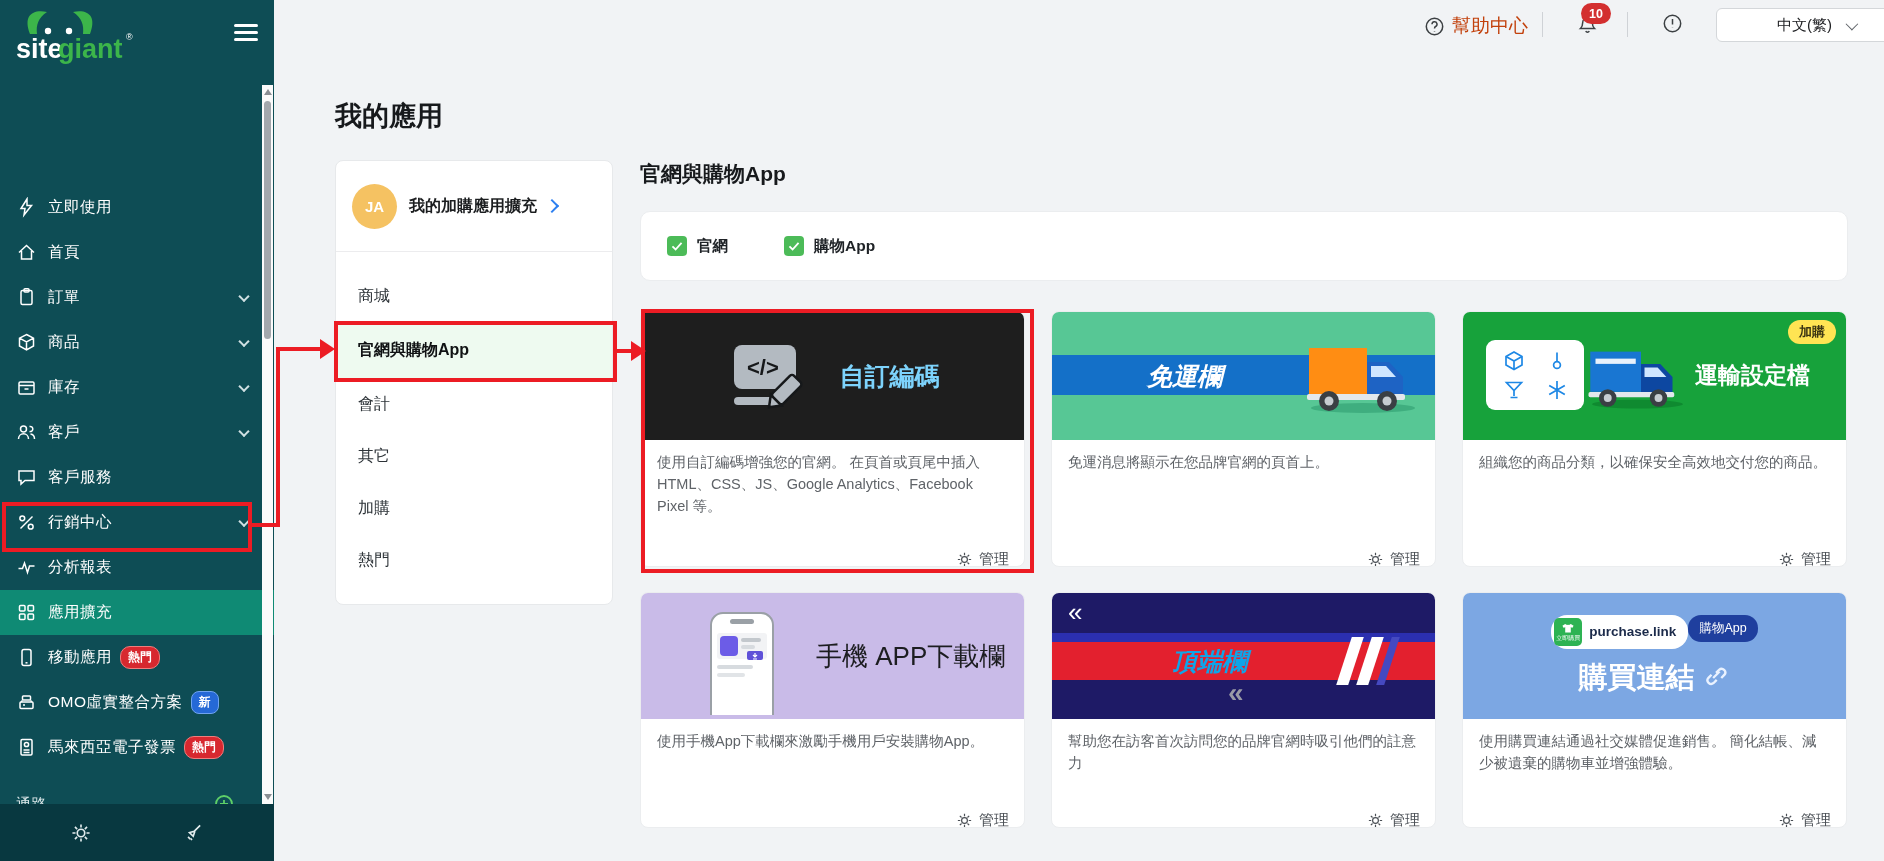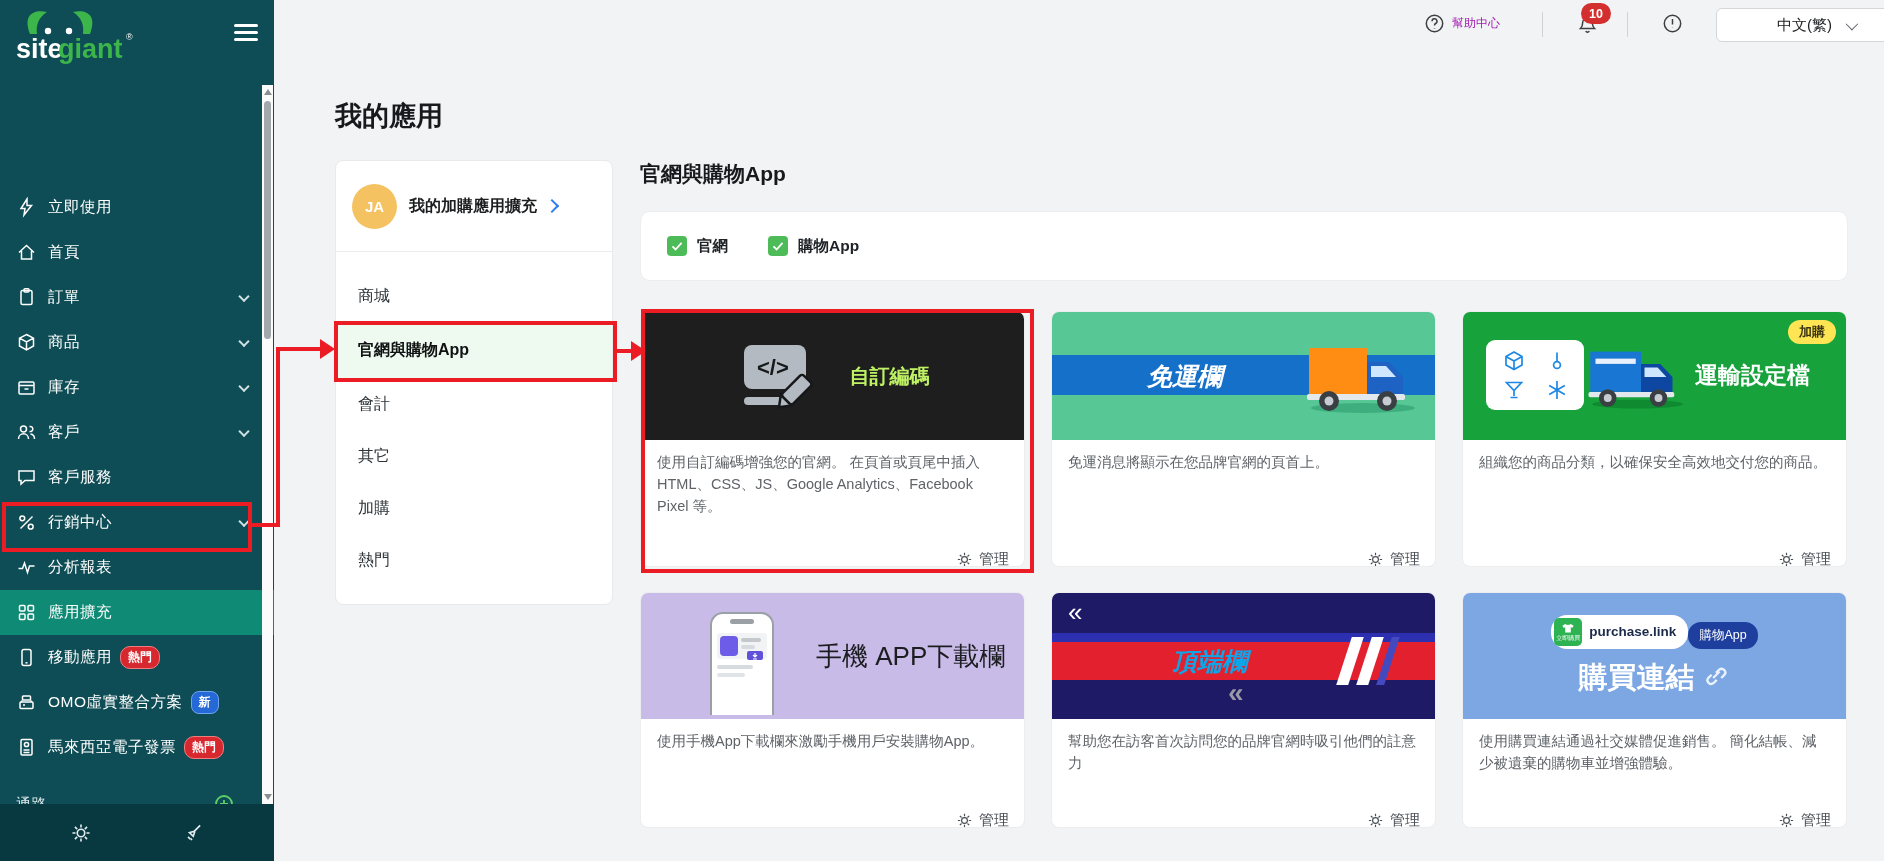--- a/index.html
+++ b/index.html
@@ -31,21 +31,21 @@
   .sarrow.down { bottom:4px; border-top:6px solid #8a8f94; }
   .sthumb { position:absolute; left:2px; top:16px; width:7px; height:238px; background:#a3a8ad; border-radius:4px; }
   .side-foot { position:absolute; left:0; bottom:0; width:274px; height:57px; background:#083840; display:flex; align-items:center; justify-content:space-between; padding:0 70px; }
   .foot-ic { width:22px; height:22px; stroke:#e3edee; fill:none; stroke-width:1.5; cursor:pointer; }
 
   
   .main { flex:1; position:relative; }
   .topbar { position:relative; height:48px; }
   .tb { position:absolute; display:flex; align-items:center; color:#3c4043; }
   .hic { width:21px; height:21px; stroke:#3c4043; fill:none; stroke-width:1.5; }
-  .tb-text { font-size:12px; margin-left:7px; color:#a21caf; }
+  .tb-text { font-size:19px; margin-left:7px; color:#c2410c; }
   .vdiv { position:absolute; top:12px; width:1px; height:25px; background:#cfd2d6; }
   .nbadge { position:absolute; left:1307px; top:3px; min-width:30px; height:21px; background:#d32f2f; color:#fff; font-size:12.5px; font-weight:bold; border-radius:11px; display:flex; align-items:center; justify-content:center; padding:0 6px; }
   .langbox { position:absolute; left:1442px; top:8px; width:200px; height:34px; background:#fff; border:1px solid #d4d7da; border-radius:6px; display:flex; align-items:center; justify-content:center; gap:14px; cursor:pointer; }
   .langbox .lbl { font-size:15px; color:#202124; }
   .chev-sm { width:9px; height:9px; border-right:1.8px solid #5f6368; border-bottom:1.8px solid #5f6368; transform:rotate(45deg) translateY(-2px); }
   .avatar { border-radius:50%; background:#f5c262; color:#fff; font-weight:bold; display:flex; align-items:center; justify-content:center; }
 
   .content { position:absolute; top:48px; left:0; right:0; bottom:0; padding-left:61px; }
   .page-title { font-size:27px; font-weight:bold; color:#17191c; margin-top:50px; height:33px; }
   .cols { display:flex; margin-top:29px; }
@@ -56,40 +56,40 @@
   .mc-av { width:45px; height:45px; font-size:15px; flex:0 0 45px; }
   .mc-title { margin-left:12px; font-size:16px; font-weight:bold; color:#1b1d1f; }
   .mc-chev { width:10px; height:10px; border-right:2.2px solid #2d7ff0; border-bottom:2.2px solid #2d7ff0; transform:rotate(-45deg); margin-left:10px; }
   .mc-list { padding-top:18px; }
   .mc-item { height:52px; display:flex; align-items:center; padding-left:22px; font-size:16px; color:#2d3338; cursor:pointer; }
   .mc-item.active { height:56px; background:#eefaf0; font-weight:bold; color:#101214; }
 
   
   .right-col { margin-left:27px; width:1208px; }
   .section-title { font-size:21px; font-weight:bold; color:#17191c; height:26px; }
-  .filter-card { margin-top:25px; height:70px; background:#fff; border-radius:10px; border:1px solid #ebedef; display:flex; align-items:center; padding-left:26px; gap:40px; }
+  .filter-card { margin-top:25px; height:70px; background:#fff; border-radius:10px; border:1px solid #ebedef; display:flex; align-items:center; padding-left:26px; gap:56px; }
   .fcheck { display:flex; align-items:center; gap:10px; cursor:pointer; }
   .cbox { width:20px; height:20px; background:#4cbb58; border-radius:4px; display:flex; align-items:center; justify-content:center; }
   .cbox svg { width:14px; height:14px; stroke:#fff; fill:none; stroke-width:2.6; }
   .flabel { font-size:15.5px; font-weight:600; color:#1f2327; }
 
   .grid { margin-top:30px; display:grid; grid-template-columns:repeat(3,385px); column-gap:26px; row-gap:25px; }
   .card { background:#fff; border-radius:8px; border:1px solid #ebedef; overflow:hidden; position:relative; cursor:pointer; }
   .card.r1 { height:256px; } .card.r2 { height:236px; }
   .banner { position:relative; overflow:hidden; }
   .r1 .banner { height:128px; } .r2 .banner { height:126px; }
   .cbody { position:relative; height:128px; }
   .r2 .cbody { height:110px; }
   .cdesc { margin:12px 16px 0 16px; font-size:14.5px; line-height:1.5; color:#5f6368; }
   .manage { position:absolute; right:15px; bottom:11px; display:flex; align-items:center; gap:6px; color:#4a4f55; font-size:15px; }
   .manage svg { width:17px; height:17px; stroke:#4a4f55; fill:none; stroke-width:1.4; }
 
   
   .b-code { background:#1e1e1e; display:flex; align-items:center; justify-content:center; gap:22px; }
-  .bt-light { color:#bef264; font-size:20px; font-weight:bold; }
+  .bt-light { color:#7dd3fc; font-size:25px; font-weight:bold; }
   
   .b-ship { background:#57c795; }
   .b-ship .stripe { position:absolute; left:0; right:0; top:43px; height:40px; background:#1470c8; }
   .b-ship .bt { position:absolute; left:95px; top:48px; color:#fff; font-size:25px; font-weight:bold; font-style:italic; }
   .truck { position:absolute; }
   
   .b-prof { background:#17a23b; }
   .b-prof .panel { position:absolute; left:23px; top:28px; width:98px; height:70px; background:#fff; border-radius:9px; display:grid; grid-template-columns:1fr 1fr; place-items:center; padding:6px; }
   .b-prof .panel svg { width:24px; height:24px; stroke:#1e88e5; fill:none; stroke-width:1.7; }
   .b-prof .bt { position:absolute; left:232px; top:48px; color:#fff; font-size:23px; font-weight:bold; }
@@ -104,21 +104,21 @@
   .b-top .g1 { position:absolute; left:16px; top:4px; font-size:26px; color:#fff; }
   .b-top .bluebar { position:absolute; left:-12px; width:108%; top:40px; height:9px; background:#2b2fb0; transform:skewX(-18deg); }
   .b-top .redbar { position:absolute; left:-12px; width:108%; top:49px; height:38px; background:#e3202e; transform:skewX(-18deg); }
   .b-top .bt { position:absolute; left:120px; top:52px; font-size:25px; font-weight:bold; font-style:italic; color:#0ea5e9;text-align:center; }
   .slash { position:absolute; top:44px; width:12px; height:48px; background:#fff; transform:skewX(-18deg); }
   .slash.s1 { left:292px; } .slash.s2 { left:312px; }
   .slash.s3 { left:332px; background:#4549c0; width:8px; }
   .b-top .g2 { position:absolute; left:176px; top:84px; font-size:28px; color:#9a9aa6; font-weight:bold; }
   
   .b-buy { background:#7ca7e3; display:flex; flex-direction:column; align-items:center; justify-content:center; gap:9px; }
-  .pl-row { display:flex; align-items:flex-end; gap:0; }
+  .pl-row { display:flex; align-items:flex-start; gap:0; }
   .pl-pill { background:#fff; border-radius:16px; display:flex; align-items:center; gap:7px; padding:3px 12px 3px 3px; }
   .shirt-sq { width:28px; height:28px; background:#2eb353; border-radius:5px; display:flex; flex-direction:column; align-items:center; justify-content:center; }
   .shirt-sq svg { width:14px; height:12px; fill:#fff; }
   .shirt-sq .tiny { font-size:6px; color:#fff; line-height:1; }
   .pl-domain { font-size:13.5px; font-weight:bold; color:#1b2a4a; }
   .copy-pill { background:#1f3f9e; color:#fff; font-size:12.5px; border-radius:13px; padding:5px 11px; }
   .buy-row { display:flex; align-items:center; gap:10px; }
   .buy-row .bt { color:#fff; font-size:29px; font-weight:bold; }
   .buy-row svg { width:26px; height:26px; stroke:#eaf2ff; fill:none; stroke-width:2.2; }
 

